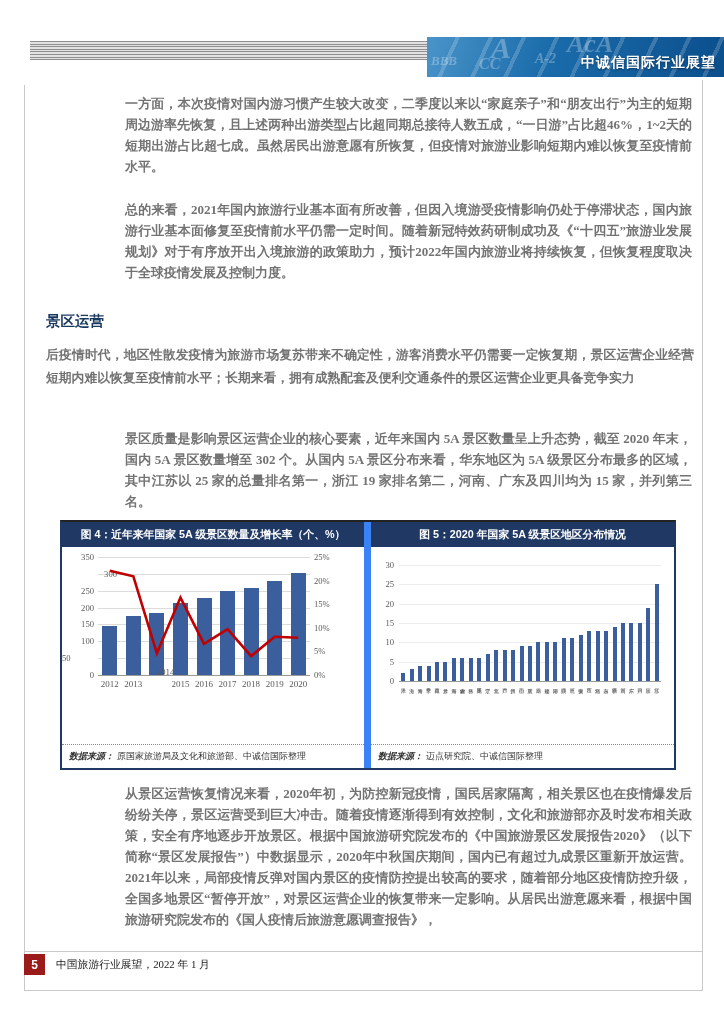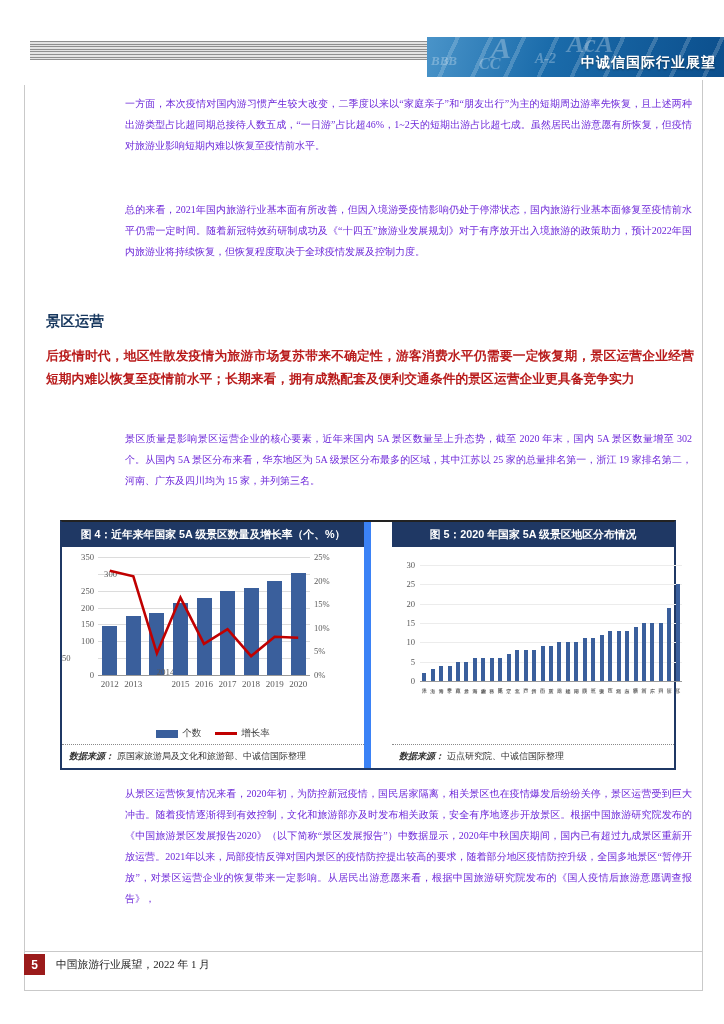--- a/index.html
+++ b/index.html
@@ -29,38 +29,38 @@
   .hdr-title{
     position:absolute;right:8px;bottom:5px;color:#ffffff;
     font-family:"Liberation Sans","DejaVu Sans",sans-serif;
     font-size:14px;font-weight:bold;letter-spacing:1px;text-shadow:0 1px 2px rgba(0,0,0,.45);
   }
   
   .rule-v{position:absolute;width:1px;background:#c9c9c9;}
   .rule-h{position:absolute;height:1px;background:#c9c9c9;}
   
   .para{
-    position:absolute;font-size:10px;line-height:21px;text-align:justify;color:#6d28d9;
+    position:absolute;font-size:13px;line-height:21px;text-align:justify;color:#737373;font-weight:bold;
   }
   .sec-heading{
     position:absolute;font-family:"Liberation Sans","DejaVu Sans",sans-serif;
     font-size:14.5px;font-weight:bold;color:#17375e;
   }
   .lead{
-    position:absolute;font-family:Liberation Sans, sans-serif;
-    font-size:12.8px;line-height:23px;font-weight:bold;color:#b91c1c;text-align:justify;
+    position:absolute;font-family:Liberation Mono, monospace;
+    font-size:12.8px;line-height:23px;font-weight:bold;color:#737373;text-align:justify;
   }
   
   .figure-block{
     position:absolute;left:60px;top:520px;width:612px;height:246px;
     border:2px solid #1f3864;border-top:2px solid #222;display:flex;background:#fff;
   }
   .fig-panel{display:flex;flex-direction:column;min-width:0;}
   .fig-panel.left{width:302px;border-right:7px solid #3b82f6;}
-  .fig-panel.right{flex:1;margin-left:21px;}
+  .fig-panel.right{flex:1;}
   .fig-header{
     height:25px;background:#1f3864;color:#fff;display:flex;align-items:center;justify-content:center;
     font-family:"Liberation Sans","DejaVu Sans",sans-serif;font-size:10.8px;font-weight:bold;
     white-space:nowrap;
   }
   .fig-body{flex:1;position:relative;}
   .fig-source{
     height:23px;border-top:1px dotted #8a8a8a;display:flex;align-items:center;
     padding-left:7px;font-size:9px;color:#333;white-space:nowrap;
   }
@@ -113,30 +113,20 @@
 <div class="para" style="left:125px;top:199px;width:567px;">总的来看，2021年国内旅游行业基本面有所改善，但因入境游受疫情影响仍处于停滞状态，国内旅游行业基本面修复至疫情前水平仍需一定时间。随着新冠特效药研制成功及《“十四五”旅游业发展规划》对于有序放开出入境旅游的政策助力，预计2022年国内旅游业将持续恢复，但恢复程度取决于全球疫情发展及控制力度。</div>
 <div class="sec-heading" style="left:46px;top:312px;">景区运营</div>
 <div class="lead" style="left:46px;top:344px;width:648px;">后疫情时代，地区性散发疫情为旅游市场复苏带来不确定性，游客消费水平仍需要一定恢复期，景区运营企业经营短期内难以恢复至疫情前水平；长期来看，拥有成熟配套及便利交通条件的景区运营企业更具备竞争实力</div>
 <div class="para" style="left:125px;top:428px;width:567px;">景区质量是影响景区运营企业的核心要素，近年来国内 5A 景区数量呈上升态势，截至 2020 年末，国内 5A 景区数量增至 302 个。从国内 5A 景区分布来看，华东地区为 5A 级景区分布最多的区域，其中江苏以 25 家的总量排名第一，浙江 19 家排名第二，河南、广东及四川均为 15 家，并列第三名。</div>
 <div class="para" style="left:125px;top:783px;width:567px;">从景区运营恢复情况来看，2020年初，为防控新冠疫情，国民居家隔离，相关景区也在疫情爆发后纷纷关停，景区运营受到巨大冲击。随着疫情逐渐得到有效控制，文化和旅游部亦及时发布相关政策，安全有序地逐步开放景区。根据中国旅游研究院发布的《中国旅游景区发展报告2020》（以下简称“景区发展报告”）中数据显示，2020年中秋国庆期间，国内已有超过九成景区重新开放运营。2021年以来，局部疫情反弹对国内景区的疫情防控提出较高的要求，随着部分地区疫情防控升级，全国多地景区“暂停开放”，对景区运营企业的恢复带来一定影响。从居民出游意愿来看，根据中国旅游研究院发布的《国人疫情后旅游意愿调查报告》，</div>
 
 <div class="figure-block">
   <div class="fig-panel left">
     <div class="fig-header">图 4：近年来年国家 5A 级景区数量及增长率（个、%）</div>
     <div class="fig-body" id="chart4">
-      <div class="legend" style="bottom:4px;">
-        <span class="item">
-          <span class="sw-bar"></span>
-          <span>个数</span>
-        </span>
-        <span class="item">
-          <span class="sw-line"></span>
-          <span>增长率</span>
-        </span>
-      </div>
     <div class="grid base" style="left: 36px; top: 128px; width: 212px;"></div>
         <div class="tick" style="left: 0px; width: 32px; top: 123px; text-align: right;">0</div>
         <div class="grid" style="left: 36px; top: 111.143px; width: 212px;"></div>
         <div class="tick" style="left: 0px; width: 32px; top: 106.143px; text-align: left;">50</div>
         <div class="grid" style="left: 36px; top: 94.2857px; width: 212px;"></div>
         <div class="tick" style="left: 0px; width: 32px; top: 89.2857px; text-align: right;">100</div>
         <div class="grid" style="left: 36px; top: 77.4286px; width: 212px;"></div>
         <div class="tick" style="left: 0px; width: 32px; top: 72.4286px; text-align: right;">150</div>
         <div class="grid" style="left: 36px; top: 60.5714px; width: 212px;"></div>
         <div class="tick" style="left: 0px; width: 32px; top: 55.5714px; text-align: right;">200</div>

